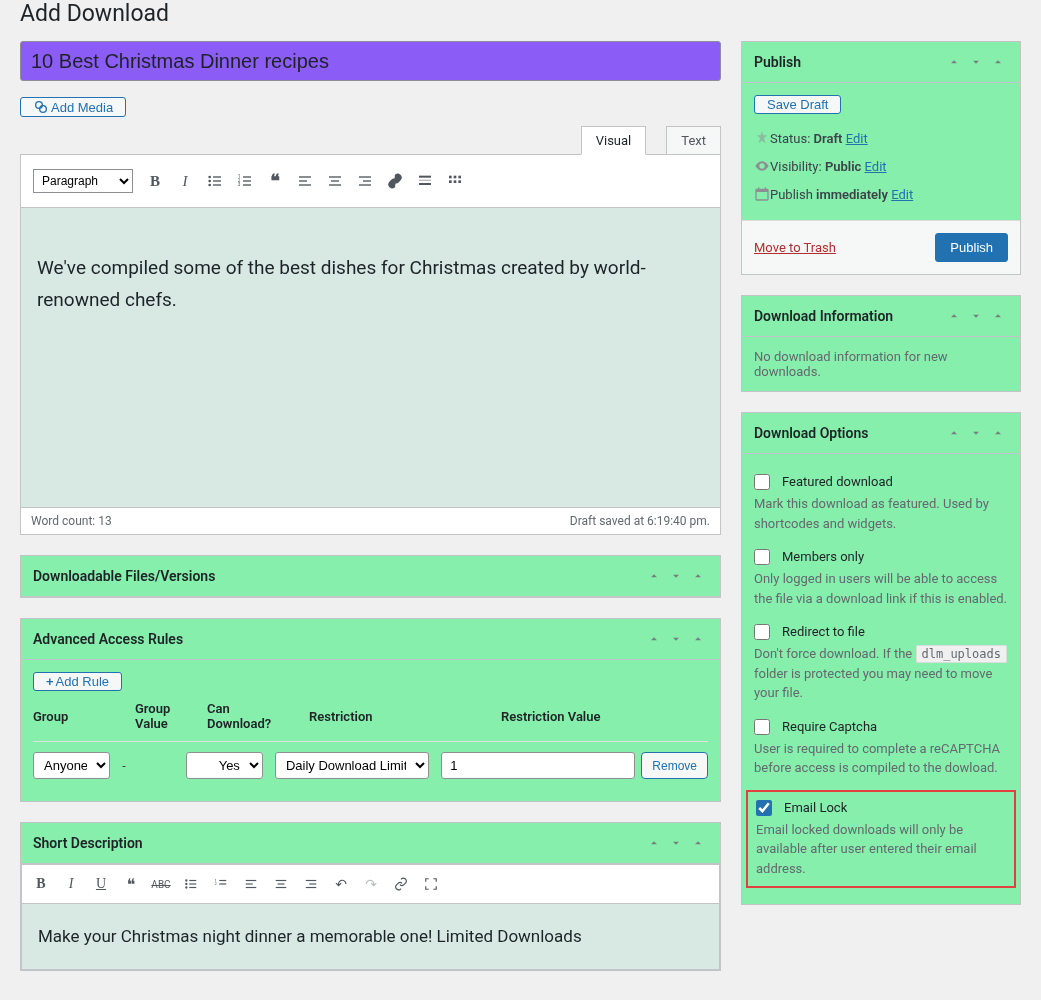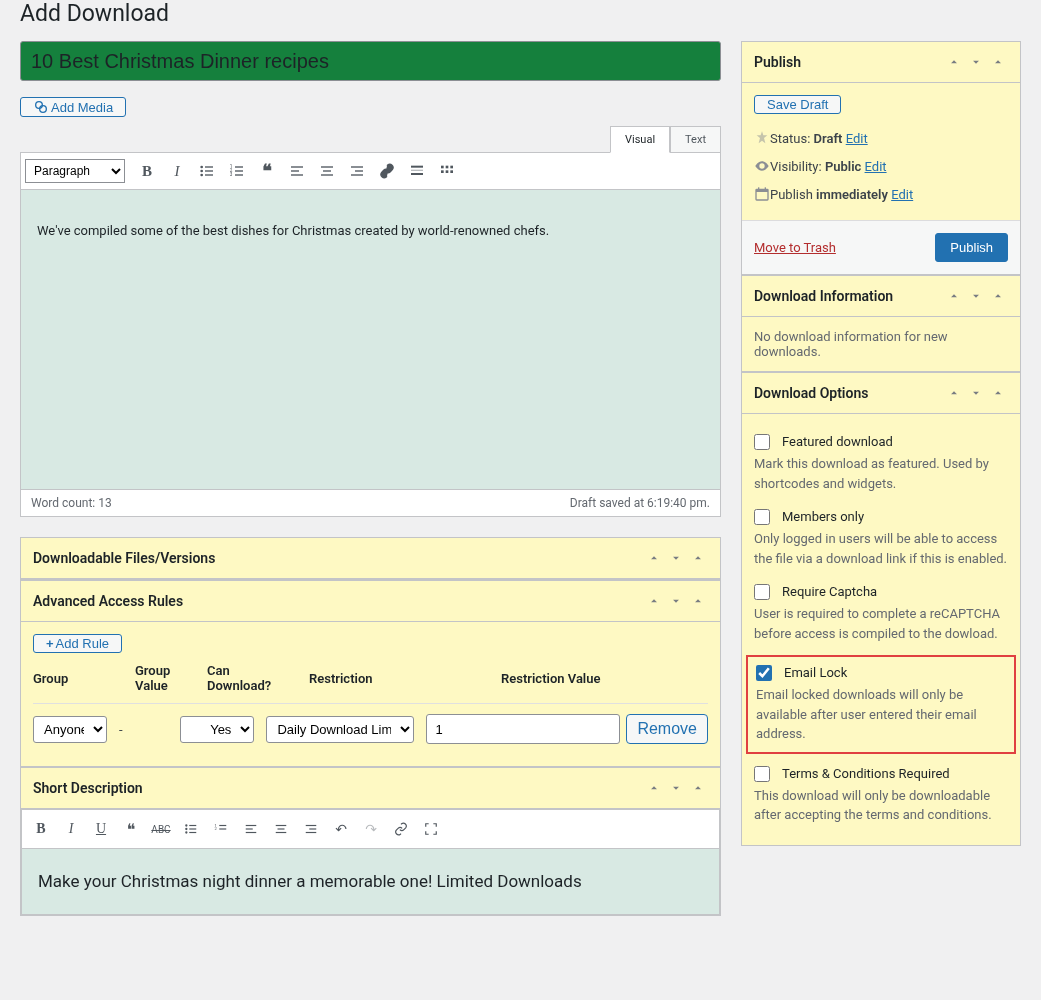--- a/index.html
+++ b/index.html
@@ -1,35 +1,35 @@
 <!DOCTYPE html>
 <html><head>
 <meta charset="utf-8">
 <style>
 * { box-sizing: border-box; margin: 0; padding: 0; }
 body { font-family: -apple-system, BlinkMacSystemFont, "Segoe UI", Roboto, sans-serif; font-size: 13px; color: #3c434a; background: #f0f0f1; padding: 0 20px 20px 20px; }
 .page-title { font-size: 23px; font-weight: 400; color: #1d2327; margin: 0 0 14px 0; }
 .columns { display: flex; gap: 20px; align-items: flex-start; }
 .col-main { flex: 1; min-width: 0; }
 .col-side { width: 280px; flex-shrink: 0; }
-.title-input { width: 100%; padding: 6px 10px; font-size: 20px; border: 1px solid #8c8f94; border-radius: 3px; background: #15803d; color: #1d2327; margin-bottom: 16px; height: 40px; }
+.title-input { width: 100%; padding: 6px 10px; font-size: 20px; border: 1px solid #8c8f94; border-radius: 3px; background: #8b5cf6; color: #1d2327; margin-bottom: 16px; height: 40px; }
 .btn-outline { display: inline-flex; align-items: center; gap: 2px; background: #f6f7f7; border: 1px solid #2271b1; color: #2271b1; padding: 1px 12px; border-radius: 3px; font-size: 13px; cursor: pointer; }
 .btn-outline svg { width: 16px; height: 16px; }
 .editor-wrap { margin-top: 8px; }
 .editor-tabs { display: flex; justify-content: flex-end; margin-bottom: -1px; }
-.ed-tab { padding: 6px 14px; border: 1px solid #c3c4c7; background: #f6f7f7; color: #50575e; cursor: pointer; font-size: 11px; margin-left: 0; }
+.ed-tab { padding: 6px 14px; border: 1px solid #c3c4c7; background: #f6f7f7; color: #50575e; cursor: pointer; font-size: 13px; margin-left: 20px; }
 .ed-tab.active { background: #fff; border-bottom-color: #fff; color: #1d2327; position: relative; z-index: 2; }
-.toolbar { display: flex; align-items: center; gap: 2px; background: #fff; border: 1px solid #c3c4c7; padding: 4px; }
+.toolbar { display: flex; align-items: center; gap: 2px; background: #fff; border: 1px solid #c3c4c7; padding: 12px; }
 .toolbar select { font-size: 12px; padding: 3px 4px; border: 1px solid #8c8f94; background: #fff; margin-right: 6px; width: 100px; }
 .tb-btn { width: 28px; height: 28px; display: inline-flex; align-items: center; justify-content: center; cursor: pointer; color: #50575e; font-size: 15px; }
 .tb-btn svg { width: 16px; height: 16px; fill: currentColor; }
-.editor-body { border: 1px solid #c3c4c7; border-top: none; background: #d8e9e3; padding: 30px 16px; min-height: 300px; font-size: 13px; line-height: 1.7; color: #1d2327; }
+.editor-body { border: 1px solid #c3c4c7; border-top: none; background: #d8e9e3; padding: 44px 16px; min-height: 300px; font-size: 19px; line-height: 1.7; color: #1d2327; }
 .editor-body.short { min-height: 60px; padding: 18px 16px; font-size: 17px; }
 .editor-footer { display: flex; justify-content: space-between; border: 1px solid #c3c4c7; border-top: none; background: #fff; padding: 6px 10px; font-size: 12px; color: #646970; }
-.postbox { background: #fef9c3; border: 1px solid #c3c4c7; }
+.postbox { background: #86efac; border: 1px solid #c3c4c7; margin-bottom: 20px; }
 .postbox-header { display: flex; align-items: center; justify-content: space-between; padding: 10px 12px; border-bottom: 1px solid #c3c4c7; }
 .postbox-header h2 { font-size: 14px; font-weight: 600; color: #1d2327; }
 .handle-actions { display: flex; gap: 2px; color: #787c82; }
 .handle-btn { width: 20px; height: 20px; display: inline-flex; align-items: center; justify-content: center; cursor: pointer; }
 .handle-btn svg { width: 14px; height: 14px; fill: #787c82; }
 .postbox-body { padding: 12px; }
 .side-row { display: flex; align-items: center; padding: 6px 0; font-size: 13px; color: #3c434a; }
 .side-row svg { width: 16px; height: 16px; fill: #8c8f94; flex-shrink: 0; }
 .side-row a { color: #2271b1; text-decoration: underline; }
 .side-row strong { font-weight: 600; }
@@ -45,21 +45,21 @@
 .rules-table { width: 100%; }
 .rules-head, .rules-row { display: flex; gap: 12px; align-items: center; padding: 10px 0; }
 .rules-head { font-weight: 600; border-bottom: 1px solid #e0e0e0; color: #1d2327; }
 .rc-group { width: 90px; }
 .rc-gvalue { width: 60px; }
 .rc-can { width: 90px; }
 .rc-rest { width: 180px; }
 .rc-rval { flex: 1; display: flex; gap: 6px; }
 .rules-row select { padding: 4px 6px; border: 1px solid #8c8f94; border-radius: 3px; font-size: 13px; background: #fff; width: 100%; text-align: right; }
 .rules-row input[type=text] { padding: 5px 8px; border: 1px solid #8c8f94; border-radius: 3px; font-size: 13px; flex: 1; }
-.btn-remove { border: 1px solid #2271b1; color: #2271b1; background: #f6f7f7; padding: 5px 10px; border-radius: 4px; cursor: pointer; font-size: 16px; }
+.btn-remove { border: 1px solid #2271b1; color: #2271b1; background: #f6f7f7; padding: 5px 10px; border-radius: 4px; cursor: pointer; font-size: 12px; }
 .short-toolbar { display: flex; gap: 4px; background: #fff; border: 1px solid #c3c4c7; padding: 6px; align-items: center; flex-wrap: wrap; }
 .st-btn { width: 26px; height: 26px; display: inline-flex; align-items: center; justify-content: center; cursor: pointer; color: #50575e; font-size: 14px; }
 .muted { color: #646970; font-size: 13px; }
 </style>
 </head>
 <body>
 
 <h1 class="page-title">Add Download</h1>
 
 <div class="columns">
@@ -424,35 +424,35 @@
           <div class="opt-item">
             <label class="opt-label">
               <input type="checkbox" style="">
               <span>Members only</span>
             </label>
             <div class="opt-desc">Only logged in users will be able to access the file via a download link if this is enabled.</div>
           </div>
           <div class="opt-item">
             <label class="opt-label">
               <input type="checkbox" style="">
+              <span>Redirect to file</span>
+            </label>
+            <div class="opt-desc">Don't force download. If the <code>dlm_uploads</code> folder is protected you may need to move your file.</div>
+          </div>
+          <div class="opt-item">
+            <label class="opt-label">
+              <input type="checkbox" style="">
               <span>Require Captcha</span>
             </label>
             <div class="opt-desc">User is required to complete a reCAPTCHA before access is compiled to the dowload.</div>
           </div>
           <div class="opt-item opt-highlight">
             <label class="opt-label">
               <input type="checkbox" checked="" style="">
               <span>Email Lock</span>
             </label>
             <div class="opt-desc">Email locked downloads will only be available after user entered their email address.</div>
           </div>
-          <div class="opt-item">
-            <label class="opt-label">
-              <input type="checkbox" style="">
-              <span>Terms &amp; Conditions Required</span>
-            </label>
-            <div class="opt-desc">This download will only be downloadable after accepting the terms and conditions.</div>
-          </div>
         </div>
     </div>
 
   </div>
 </div>
 
 </body></html>

